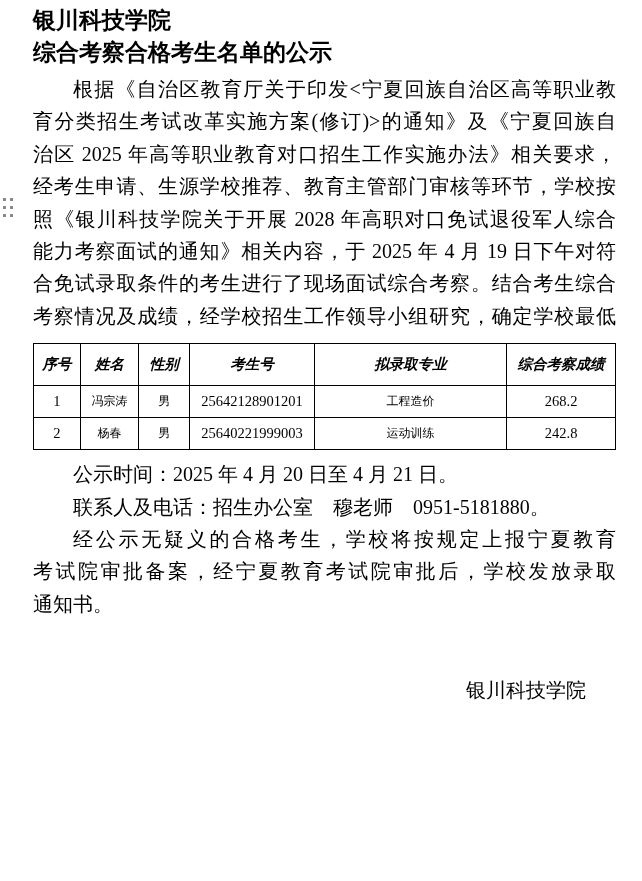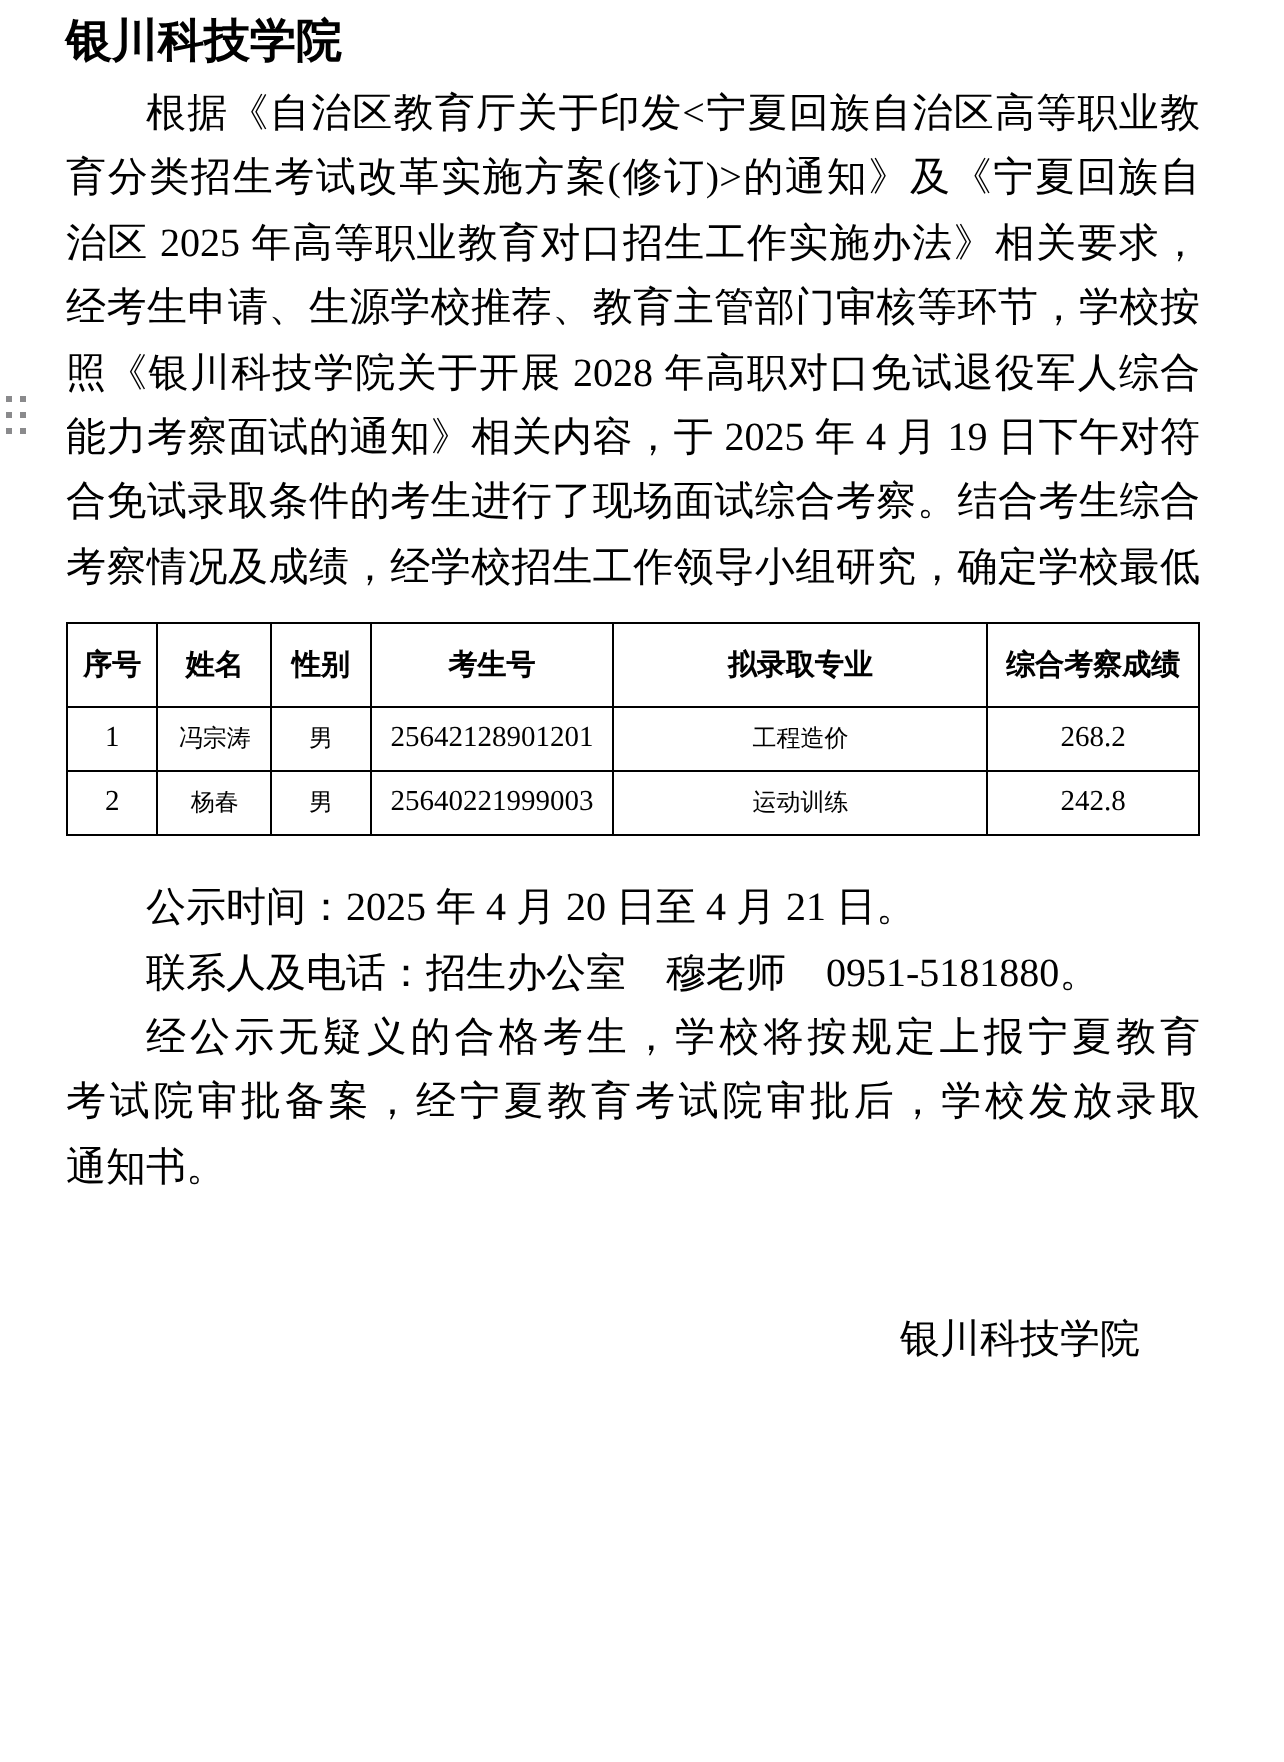--- a/index.html
+++ b/index.html
@@ -6,21 +6,21 @@
   html, body {
     width: 642px; height: 881px;
     background: #ffffff;
     color: #000000;
   }
   body {
     position: relative;
     overflow: hidden;
     font-family: "Liberation Serif", "DejaVu Serif", serif;
   }
-  .doc { padding: 4px 42px 0 33px; }
+  .doc { padding: 4px 26px 0 33px; }
 
   
   .title-block {
     text-align: center;
     font-family: "Liberation Sans", "DejaVu Sans", sans-serif;
     font-weight: bold;
     font-size: 23px;
     line-height: 32px;
   }
 
@@ -37,29 +37,29 @@
     border-collapse: collapse;
     table-layout: fixed;
     font-family: "Liberation Sans", "DejaVu Sans", sans-serif;
   }
   table.candidates th, table.candidates td {
     border: 1px solid #000000;
     text-align: center;
     vertical-align: middle;
     overflow: hidden;
   }
-  table.candidates th { height: 42px; font-size: 14.5px; font-weight: bold; }
+  table.candidates th { height: 42px; font-size: 14.5px; font-weight: bold; font-style: italic; }
   table.candidates td { height: 32px; font-size: 12px; }
   table.candidates td.num {
     font-family: "Liberation Serif", "DejaVu Serif", serif;
     font-size: 14.5px;
   }
 
   
-  .footer-block { margin-top: 20px; font-size: 20px; line-height: 32.4px; }
+  .footer-block { margin-top: 8px; font-size: 20px; line-height: 32.4px; }
 
   
   .signature {
     width: fit-content;
     margin: 52px 30px 0 auto;
     text-align: center;
     font-size: 20px;
     line-height: 36px;
   }
 
@@ -85,20 +85,21 @@
     <i></i>
     <i></i>
     <i></i>
     <i></i>
 </span>
 
 <div class="doc">
 
   <div class="title-block">
     <div class="line">银川科技学院</div>
+    <div class="line">综合考察合格考生名单的公示</div>
   </div>
 
   <div class="body-block">
     <div class="line fill indent">根据《自治区教育厅关于印发&lt;宁夏回族自治区高等职业教</div>
     <div class="line fill">育分类招生考试改革实施方案(修订)&gt;的通知》及《宁夏回族自</div>
     <div class="line fill">治区 2025 年高等职业教育对口招生工作实施办法》相关要求，</div>
     <div class="line fill">经考生申请、生源学校推荐、教育主管部门审核等环节，学校按</div>
     <div class="line fill">照《银川科技学院关于开展 2028 年高职对口免试退役军人综合</div>
     <div class="line fill">能力考察面试的通知》相关内容，于 2025 年 4 月 19 日下午对符</div>
     <div class="line fill">合免试录取条件的考生进行了现场面试综合考察。结合考生综合</div>

